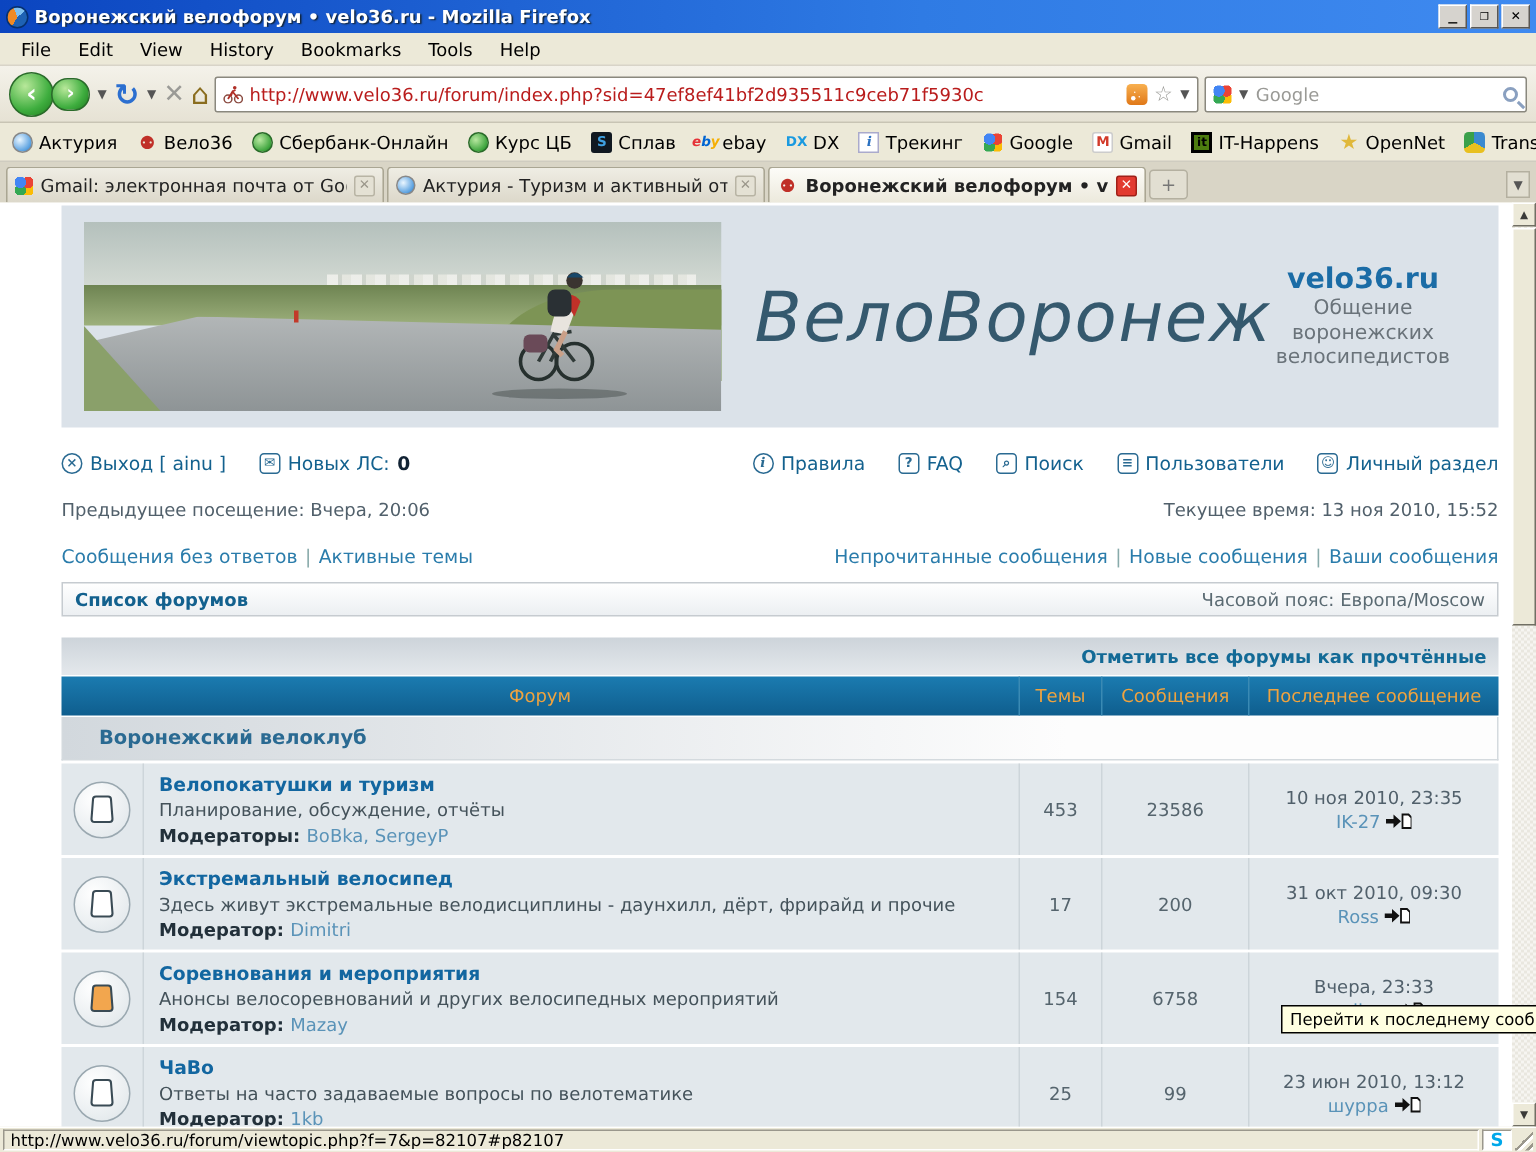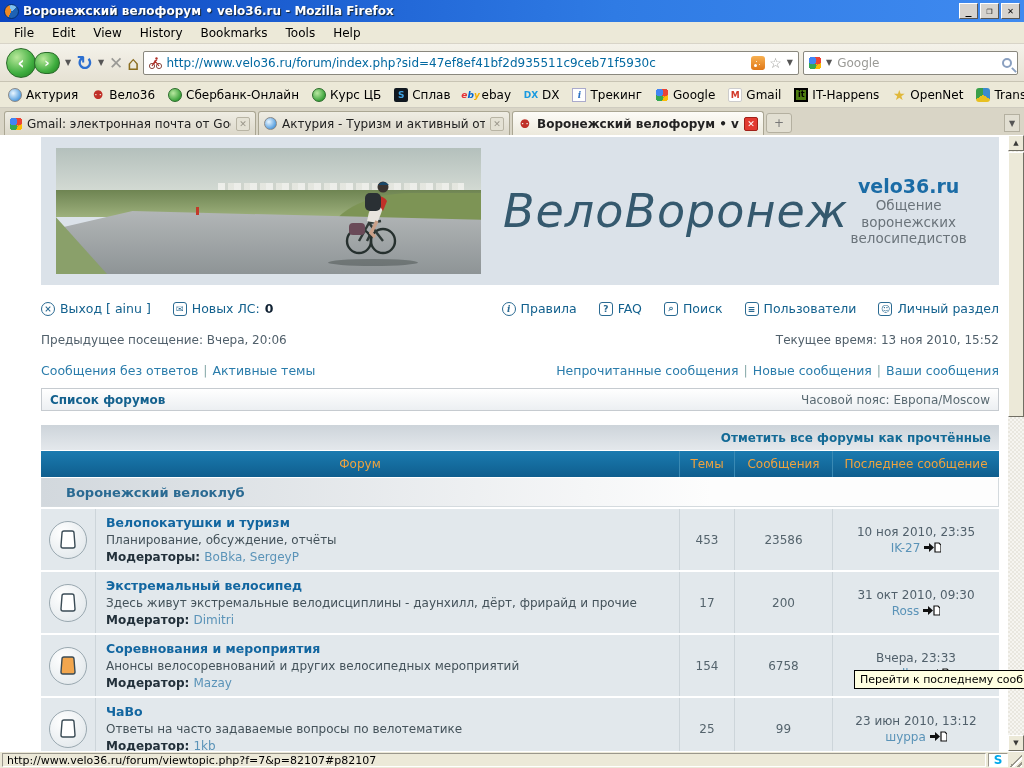--- a/index.html
+++ b/index.html
@@ -19,21 +19,21 @@
 
   
   .navbar { height:38px; background:linear-gradient(#f4f2ea,#e6e2d4); border-bottom:1px solid #c8c4b4; display:flex; align-items:center; padding:0 6px; gap:4px; }
   .navback { width:30px; height:30px; border-radius:50%; background:radial-gradient(circle at 35% 30%,#b8e89a,#3fae3f 60%,#1d7a1d); border:1px solid #2a6b2a; color:#fff; font-size:17px; font-weight:bold; display:flex; align-items:center; justify-content:center; }
   .navfwd { width:26px; height:22px; border-radius:11px; background:radial-gradient(circle at 35% 30%,#b8e89a,#3fae3f 60%,#1d7a1d); border:1px solid #2a6b2a; color:#fff; font-size:13px; font-weight:bold; display:flex; align-items:center; justify-content:center; margin-left:-6px; }
   .ddarrow { font-size:8px; color:#555; padding:0 1px; }
   .navre { color:#2c6fd0; font-size:20px; font-weight:bold; line-height:1; }
   .navstop { color:#9a9a96; font-size:17px; font-weight:bold; }
   .navhome { color:#8a6d1f; font-size:19px; }
   .urlbox { flex:1; height:24px; background:#fff; border:1px solid #8a887e; border-radius:2px; display:flex; align-items:center; padding:0 4px; gap:4px; min-width:0; }
-  .urltext { flex:1; font-size:12px; color:#0369a1; white-space:nowrap; overflow:hidden; }
+  .urltext { flex:1; font-size:12px; color:#b91c1c; white-space:nowrap; overflow:hidden; }
   .rss { width:14px; height:14px; border-radius:3px; background:linear-gradient(#f8b050,#e07818); position:relative; flex:none; }
   .rss::after { content:""; position:absolute; left:3px; bottom:3px; width:3px; height:3px; background:#fff; border-radius:50%; box-shadow:1px -4px 0 -1px #fff, 4px -1px 0 -1px #fff; }
   .star { color:#9a9a96; font-size:14px; }
   .searchbox { width:215px; height:24px; background:#fff; border:1px solid #8a887e; border-radius:2px; display:flex; align-items:center; padding:0 5px; gap:4px; flex:none; }
   .gico { width:12px; height:12px; flex:none; background:
       radial-gradient(circle at 30% 30%, #4285f4 0 32%, transparent 33%),
       radial-gradient(circle at 72% 30%, #ea4335 0 32%, transparent 33%),
       radial-gradient(circle at 30% 72%, #34a853 0 32%, transparent 33%),
       radial-gradient(circle at 72% 72%, #fbbc05 0 32%, transparent 33%); }
   .searchtext { flex:1; font-size:12px; color:#9a9a96; }

